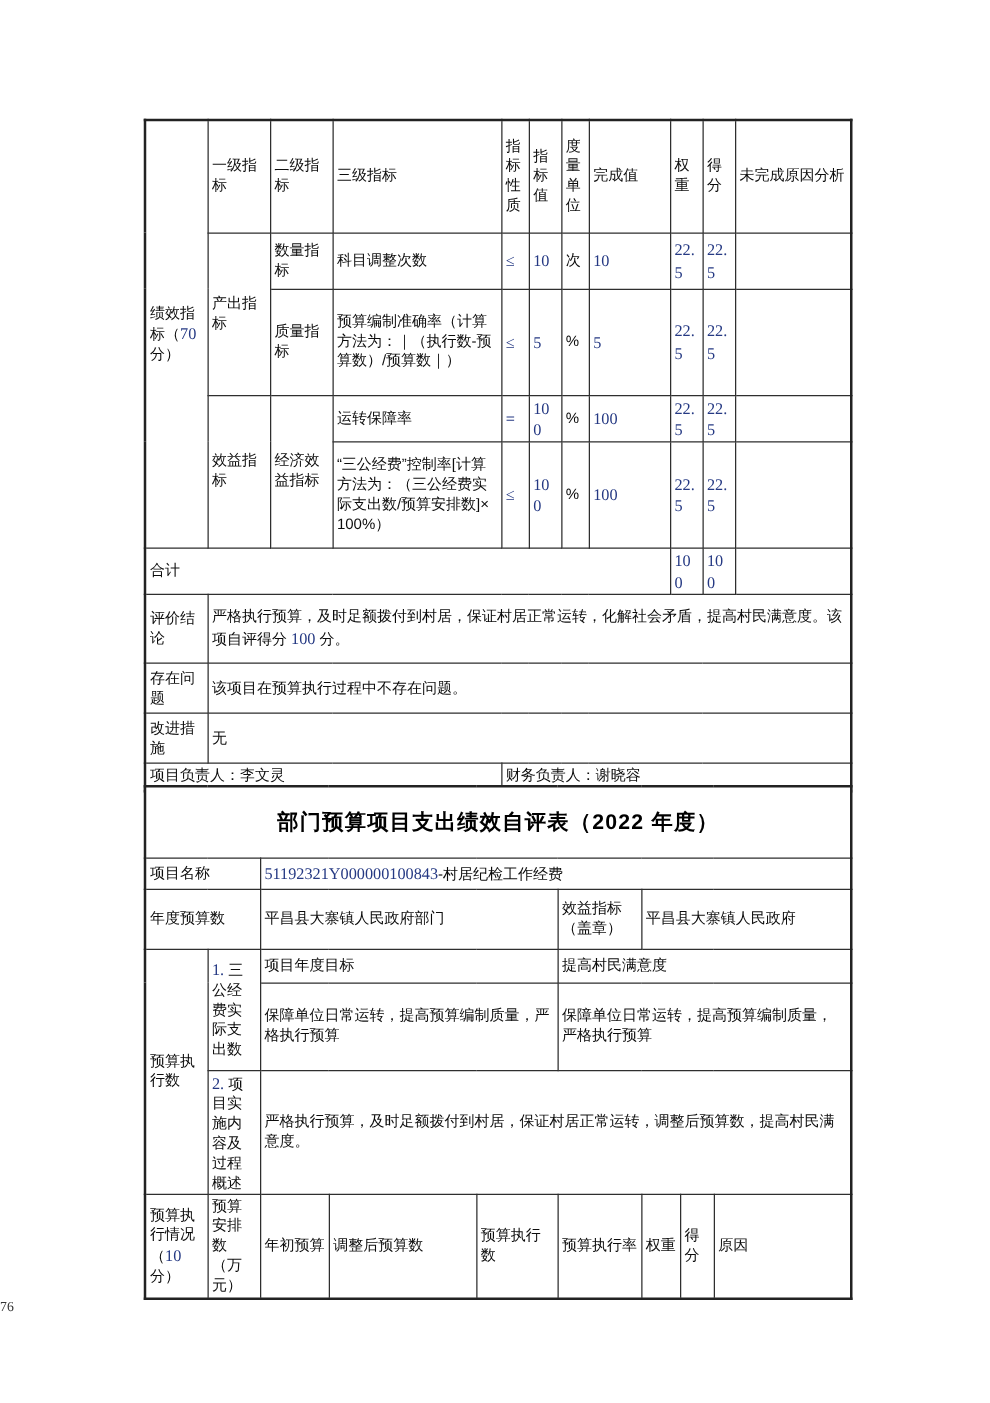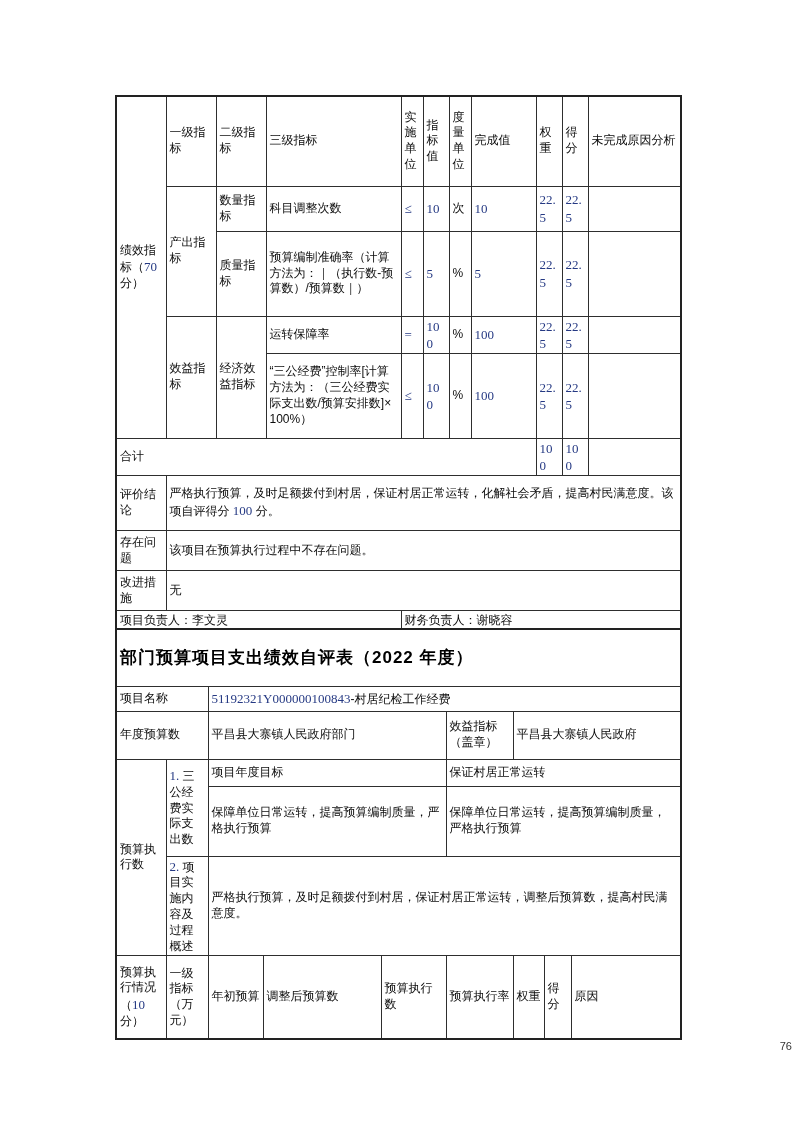--- a/index.html
+++ b/index.html
@@ -3,24 +3,24 @@
 <meta charset="utf-8">
 <style>
   html,body{margin:0;padding:0;background:#ffffff;}
   .page{position:relative;width:792px;height:1122px;background:#ffffff;
         font-family:"Liberation Sans",sans-serif;color:#000;overflow:hidden;}
   table{border-collapse:collapse;table-layout:fixed;background:#fff;}
   .doc-table{position:absolute;left:115px;width:565px;border:2px solid #222;}
   td{border:1px solid #2e2e2e;font-size:12px;padding:1px 3px;vertical-align:middle;
      line-height:1.32;overflow:hidden;word-break:break-all;text-align:left;color:#0c0c0c;}
   .num{font-family:"Liberation Serif",serif;color:var(--num-color,#253983);font-size:13px;}
-  .title-cell{font-size:17px;font-weight:bold;letter-spacing:1px;
+  .title-cell{font-size:17px;font-weight:bold;text-align:center;letter-spacing:1px;
               vertical-align:middle;color:#000;}
-  .page-number{position:absolute;left:0;top:1040px;width:100%;text-align:right;
-               font-family:Liberation Sans, sans-serif;font-size:11px;color:#333;}
+  .page-number{position:absolute;left:0;top:1040px;width:100%;text-align:left;
+               font-family:Liberation Serif, serif;font-size:11px;color:#333;}
   .t1{top:95px;}
   .t2{top:628px;}
 </style>
 </head>
 <body>
 
 <div class="page">
 
   <table class="doc-table t1">
     <colgroup>
@@ -38,21 +38,21 @@
     </colgroup>
 
     <tbody>
         <tr style="height:90px">
       <td rowspan="5">
         <span>绩效指标（</span><span class="num">70</span><span>分）</span>
       </td>
       <td>一级指标</td>
       <td>二级指标</td>
       <td>三级指标</td>
-      <td>实施单位</td>
+      <td>指标性质</td>
       <td>指标值</td>
       <td>度量单位</td>
       <td>完成值</td>
       <td>权重</td>
       <td>得分</td>
       <td>未完成原因分析</td>
     </tr>
 
     <tr style="height:45px">
       <td rowspan="2">产出指标</td>
@@ -165,40 +165,40 @@
       <td>效益指标（盖章）</td>
       <td colspan="3">平昌县大寨镇人民政府</td>
     </tr>
 
     <tr style="height:27px">
       <td rowspan="3">预算执行数</td>
       <td rowspan="2">
         <span class="num">1.</span> <span>三公经费实际支出数</span>
       </td>
       <td colspan="3">项目年度目标</td>
-      <td colspan="4">保证村居正常运转</td>
+      <td colspan="4">提高村民满意度</td>
     </tr>
 
     <tr style="height:70px">
       <td colspan="3">保障单位日常运转，提高预算编制质量，严格执行预算</td>
       <td colspan="4">保障单位日常运转，提高预算编制质量，严格执行预算</td>
     </tr>
 
     <tr style="height:75px">
       <td>
         <span class="num">2.</span> <span>项目实施内容及过程概述</span>
       </td>
       <td colspan="7">严格执行预算，及时足额拨付到村居，保证村居正常运转，调整后预算数，提高村民满意度。</td>
     </tr>
 
     <tr style="height:83px">
       <td>
         <span>预算执行情况（</span><span class="num">10</span><span>分）</span>
       </td>
-      <td>一级指标（万元）</td>
+      <td>预算安排数（万元）</td>
       <td>年初预算</td>
       <td>调整后预算数</td>
       <td>预算执行数</td>
       <td>预算执行率</td>
       <td>权重</td>
       <td>得分</td>
       <td>原因</td>
     </tr>
   </tbody>
     </table>

